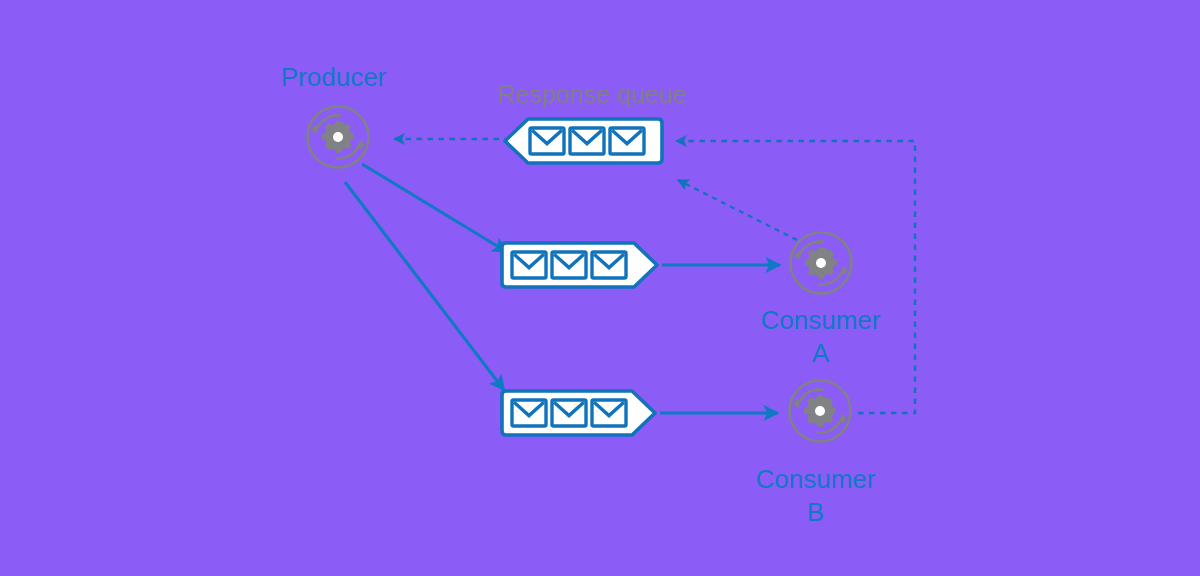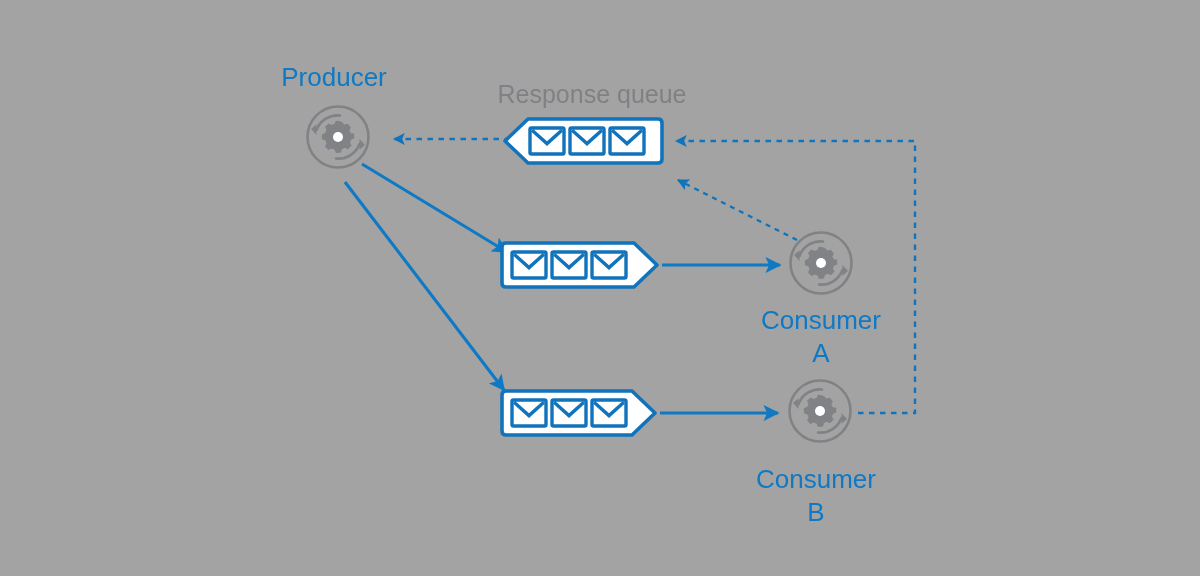--- a/index.html
+++ b/index.html
@@ -11,21 +11,21 @@
   body {
     width: 1200px;
     height: 576px;
     overflow: hidden;
     font-family: "Liberation Sans", sans-serif;
   }
   #diagram-root {
     position: relative;
     width: 1200px;
     height: 576px;
-    background: #a3a3a3;
+    background: #8b5cf6;
   }
   #diagram-svg {
     position: absolute;
     top: 0;
     left: 0;
     width: 1200px;
     height: 576px;
     display: block;
   }
   .label-text {

